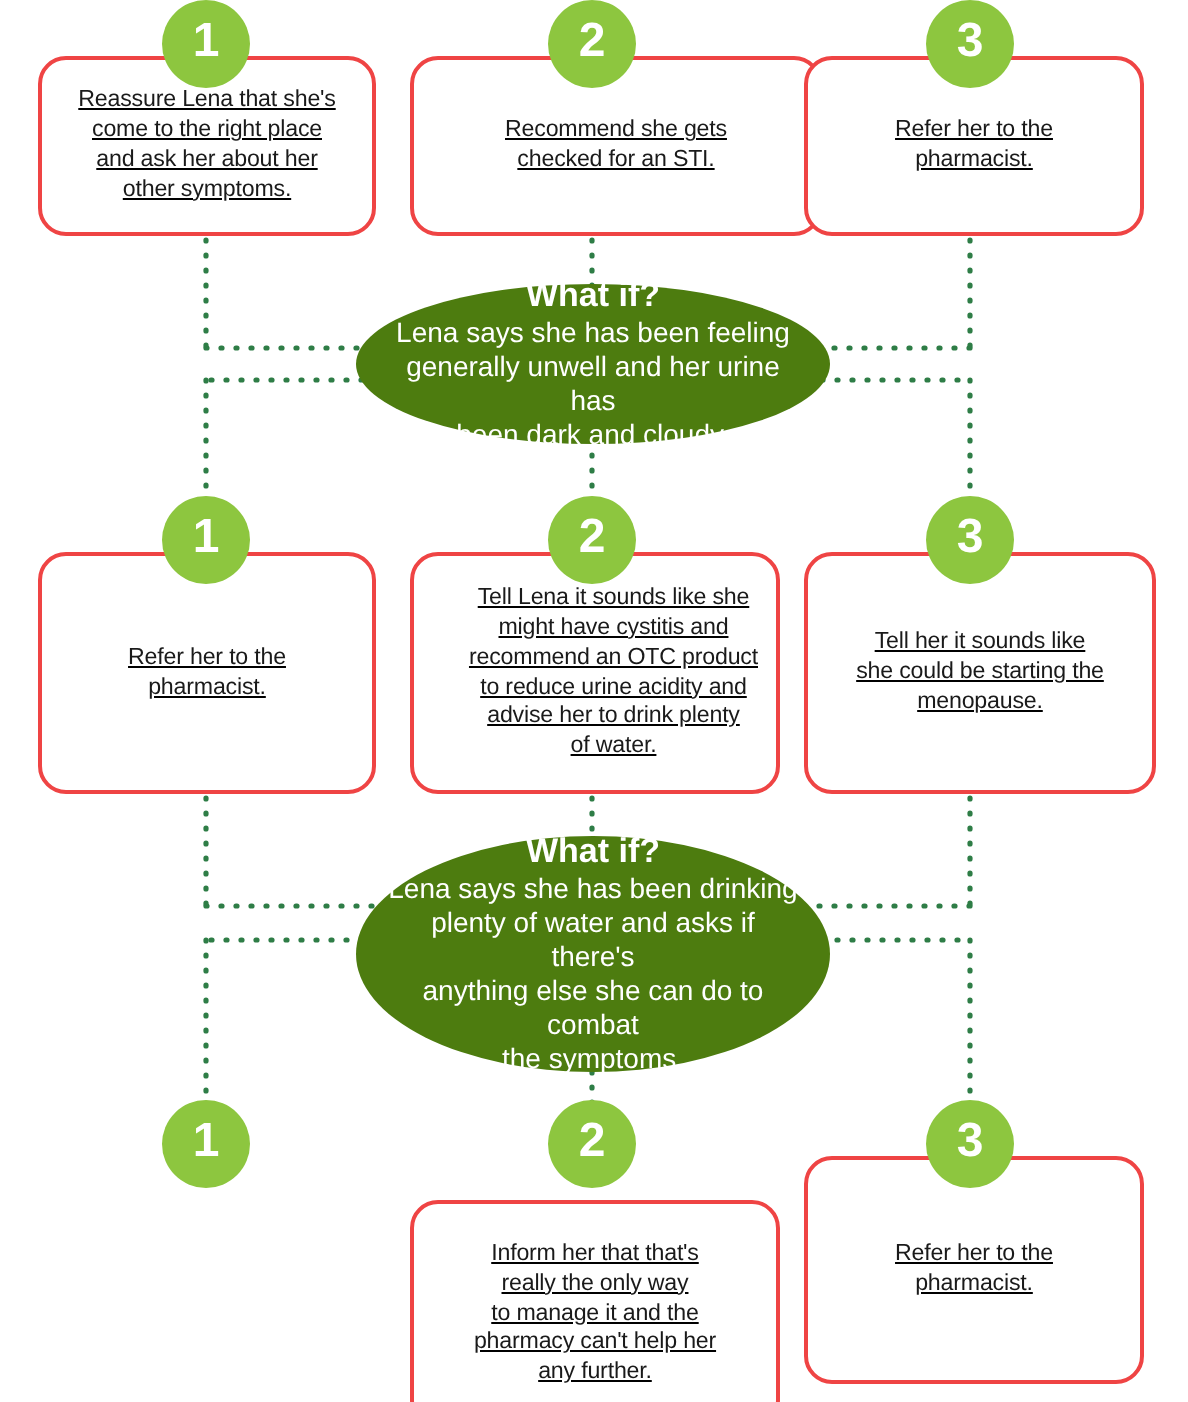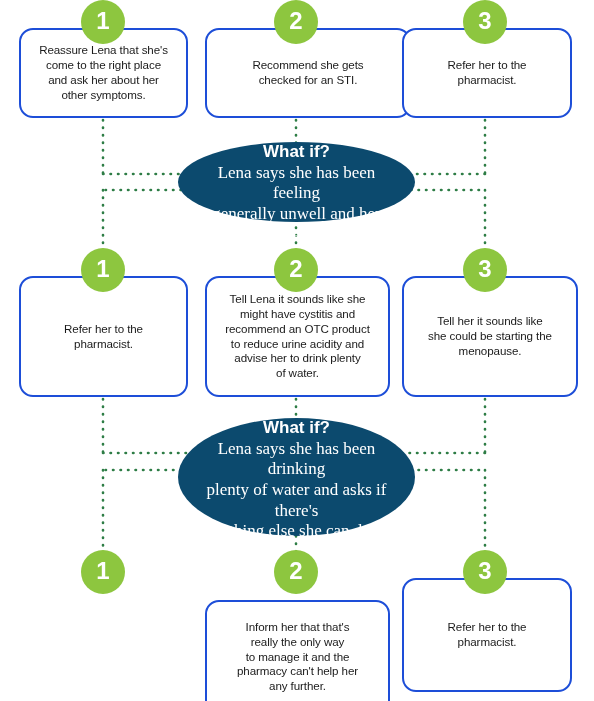--- a/index.html
+++ b/index.html
@@ -25,28 +25,29 @@
     left: 0; top: 0;
     width: 594px;
     height: 701px;
     pointer-events: none;
   }
 
   
   .option-box {
     position: absolute;
     box-sizing: border-box;
-    border: 2px solid #1d4ed8;
+    border: 2px solid #ef4444;
     border-radius: 14px;
     background: #ffffff;
     display: flex;
     align-items: center;
     justify-content: center;
     padding: 6px 9px;
     z-index: 3;
+    text-decoration: underline;
   }
   .option-text {
     text-align: center;
     color: #1a1a1a;
     font-size: 11.6px;
     line-height: 1.28;
     letter-spacing: -0.1px;
     white-space: pre-line;
   }
 
@@ -66,42 +67,41 @@
     line-height: 1;
     z-index: 6;
     text-shadow: 0 0 0 rgba(0,0,0,0);
   }
   .num-circle span { transform: translateY(-1px); }
 
   
   .whatif {
     position: absolute;
     border-radius: 50%;
-    background: #0c4a6e;
+    background: #4d7c0f;
     color: #ffffff;
     display: flex;
     flex-direction: column;
     align-items: center;
-    justify-content: flex-start;
+    justify-content: center;
     text-align: center;
     z-index: 5;
     box-sizing: border-box;
     padding: 0 16px;
   }
   .whatif-title {
     font-size: 17px;
     font-weight: bold;
     line-height: 1.15;
     margin-bottom: 1px;
   }
   .whatif-body {
-    font-size: 17px;
+    font-size: 14px;
     line-height: 1.22;
     white-space: pre-line;
-    font-family: Liberation Serif, serif;
   }
 
   
 </style>
 </head>
 <body>
 
 <div id="stage">
 
   <svg id="connectors" viewBox="0 0 594 701" width="594" height="701" xmlns="http://www.w3.org/2000/svg">
@@ -175,21 +175,21 @@
   </div>
 
   <div class="option-box" style="left:19px; top:276px; width:169px; height:121px;">
     <div class="option-text">Refer her to the
 pharmacist.</div>
   </div>
   <div class="num-circle" style="left:81px; top:248px;">
     <span>1</span>
   </div>
 
-  <div class="option-box" style="left:205px; top:276px; width:185px; height:121px;">
+  <div class="option-box" style="left:205px; top:276px; width:185px; height:121px;justify-content:flex-end;">
     <div class="option-text">Tell Lena it sounds like she
 might have cystitis and
 recommend an OTC product
 to reduce urine acidity and
 advise her to drink plenty
 of water.</div>
   </div>
   <div class="num-circle" style="left:274px; top:248px;">
     <span>2</span>
   </div>

